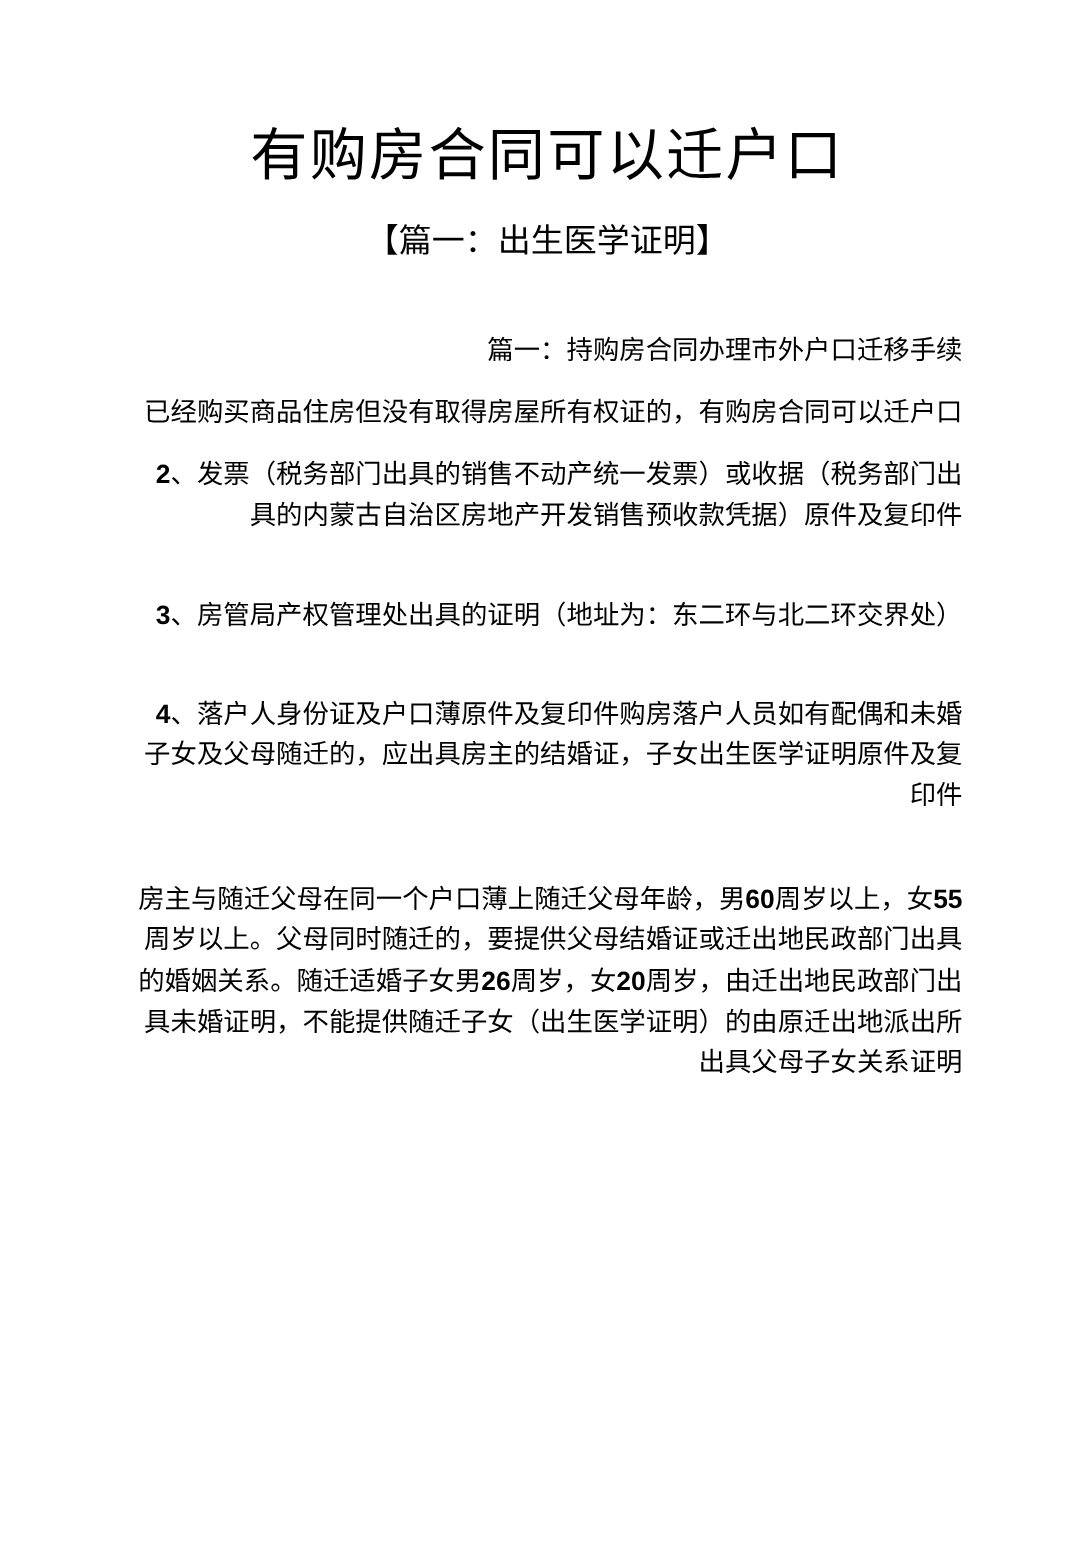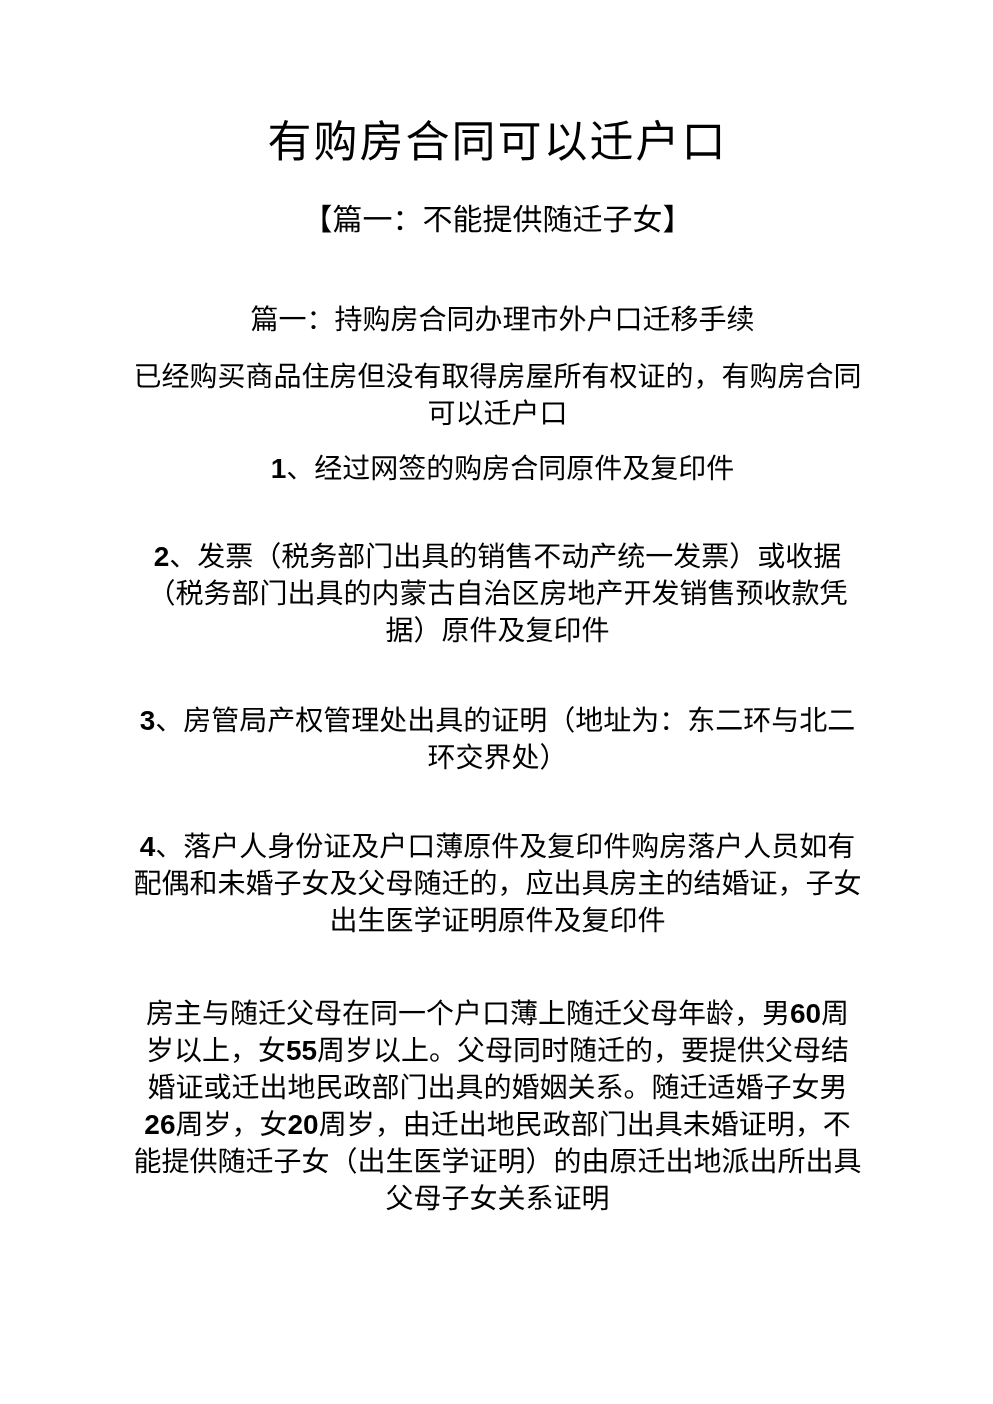--- a/index.html
+++ b/index.html
@@ -13,39 +13,39 @@
     height: 1404px;
     margin: 0 auto;
     background: #ffffff;
     box-sizing: border-box;
     padding: 115px 118px 0 120px;
     font-family: "Liberation Serif", "DejaVu Serif", serif;
     color: #000000;
     overflow: hidden;
   }
   .doc-title {
-    font-size: 44px;
+    font-size: 52px;
     font-weight: 400;
     line-height: 56px;
     text-align: center;
     letter-spacing: 2px;
     margin: 0 0 28px 0;
   }
   .doc-subtitle {
     font-size: 30px;
     font-weight: 400;
     line-height: 42px;
     text-align: center;
     margin: 0 0 60px 0;
   }
   .para {
-    font-size: 28px;
+    font-size: 24px;
     line-height: 37px;
-    margin: 12px;
-    text-align: center;
+    margin: 0;
+    text-align: right;
     word-break: normal;
     line-break: loose;
   }
   .indent { padding-left: 10px; }
   .mb-a { margin-bottom: 20px; }
   .mb-b { margin-bottom: 53px; }
   .mb-c { margin-bottom: 18px; }
   .mb-d { margin-bottom: 51px; }
   .mb-e { margin-bottom: 52px; }
   .mb-f { margin-bottom: 56px; }
@@ -54,28 +54,27 @@
     font-family: "Liberation Sans", "DejaVu Sans", sans-serif;
     font-weight: 700;
   }
 </style>
 </head>
 <body>
 
 <div class="page">
   <h1 class="doc-title">有购房合同可以迁户口</h1>
 
-  <h2 class="doc-subtitle">【篇一：不能提供随迁子女】</h2>
+  <h2 class="doc-subtitle">【篇一：出生医学证明】</h2>
 
   <p class="para indent mb-a">篇一：持购房合同办理市外户口迁移手续</p>
 
 
   <p class="para mb-c">已经购买商品住房但没有取得房屋所有权证的，有购房合同可以迁户口</p>
 
-  <p class="para indent mb-d"><b>1</b>、经过网签的购房合同原件及复印件</p>
 
   <p class="para mb-b"><b>2</b>、发票（税务部门出具的销售不动产统一发票）或收据（税务部门出具的内蒙古自治区房地产开发销售预收款凭据）原件及复印件</p>
 
   <p class="para mb-e"><b>3</b>、房管局产权管理处出具的证明（地址为：东二环与北二环交界处）</p>
 
   <p class="para mb-f"><b>4</b>、落户人身份证及户口薄原件及复印件购房落户人员如有配偶和未婚子女及父母随迁的，应出具房主的结婚证，子女出生医学证明原件及复印件</p>
 
   <p class="para">房主与随迁父母在同一个户口薄上随迁父母年龄，男<b>60</b>周岁以上，女<b>55</b>周岁以上。父母同时随迁的，要提供父母结婚证或迁出地民政部门出具的婚姻关系。随迁适婚子女男<b>26</b>周岁，女<b>20</b>周岁，由迁出地民政部门出具未婚证明，不能提供随迁子女（出生医学证明）的由原迁出地派出所出具父母子女关系证明</p>
 </div>
 

